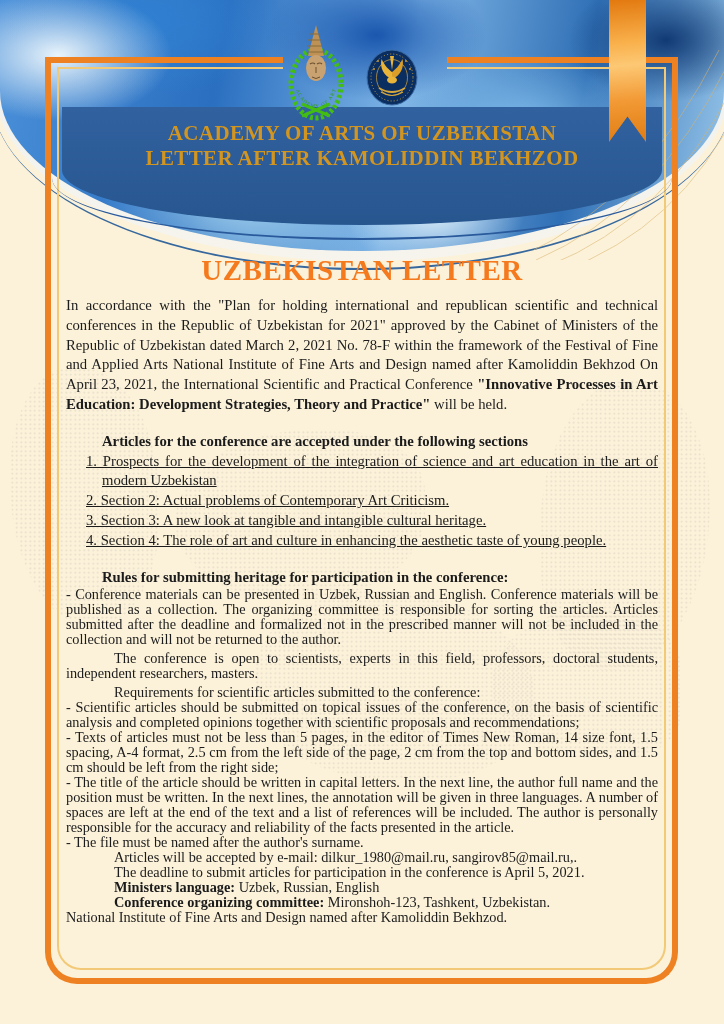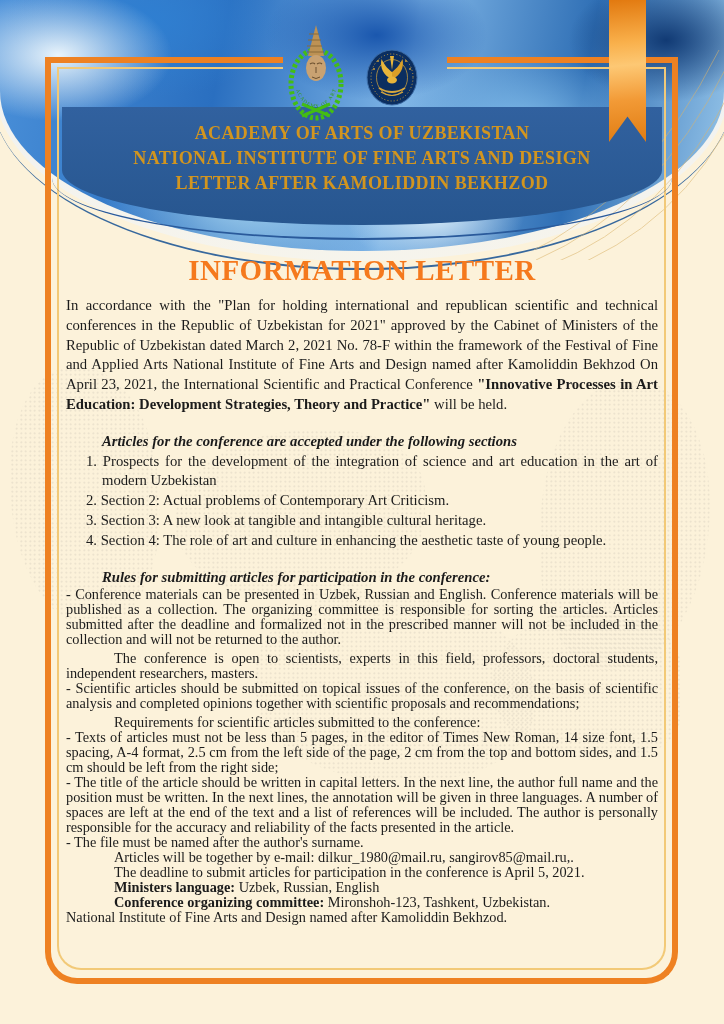--- a/index.html
+++ b/index.html
@@ -37,21 +37,21 @@
   .ibar{position:absolute;background:#f2c977;height:2px;top:67px;z-index:5;}
   .ibar.left{left:57px;width:226px;}
   .ibar.right{left:447px;width:219px;}
 
   
   .banner-outline{position:absolute;left:52px;top:107px;width:620px;height:131px;z-index:5;
       border-bottom:2px solid #2a5a9b;border-radius:0 0 50% 50% / 0 0 62px 62px;}
   .banner{position:absolute;left:62px;top:107px;width:600px;height:118px;z-index:6;
       background:linear-gradient(180deg,#31619f,#27568f);
       border-radius:0 0 50% 50% / 0 0 55px 55px;text-align:center;padding-top:14px;box-sizing:border-box;}
-  .banner span{display:block;font-weight:bold;font-size:18px;line-height:25px;
+  .banner span{display:block;font-weight:bold;font-size:21px;line-height:25px;
       color:#d2951f;letter-spacing:.4px;}
 
   
   .logo{position:absolute;z-index:7;}
   .logo.l{left:284px;top:24px;width:64px;height:99px;}
   .logo.r{left:366px;top:49px;width:52px;height:57px;}
 
   
   .ribbon{position:absolute;left:609px;top:0;width:37px;height:142px;z-index:9;
       background:linear-gradient(175deg,#e2790f 0%,#f9b04b 30%,#fdc874 46%,#f29a36 70%,#e07c12 100%);
@@ -67,23 +67,23 @@
   .d4{left:255px;top:590px;width:280px;height:190px;border-radius:50% 65% 45% 55%;}
   .d5{right:42px;top:610px;width:190px;height:150px;border-radius:60% 50% 40% 60%;}
 
   
   .content{position:absolute;left:66px;top:252px;width:592px;z-index:6;color:#1b1b1b;}
   .title{margin:2px 0 9px;text-align:center;color:#f5791d;font-size:29px;font-weight:bold;letter-spacing:.5px;}
   .content p{margin:0;text-align:justify;font-size:14.7px;line-height:19.8px;}
   .content p.tight{font-size:14.3px;line-height:15px;}
   .b{font-weight:bold;}
   .head-indent{text-indent:36px;font-weight:bold;text-align:left !important;}
-  .sec-item{padding-left:36px;text-indent:-16px;}
+  .sec-item{padding-left:36px;text-indent:-16px;text-decoration:underline;}
   .ind{text-indent:48px;}
-  .mt{margin-top:17px !important;font-style:italic;}
+  .mt{margin-top:17px !important;}
   .mt-s{margin-top:4px !important;}
   .tel{margin-top:24px !important;}
 </style>
 </head>
 <body>
 
 <div class="page">
 
   <div class="dome-hairline"></div>
   <div class="dome-white"></div>
@@ -107,21 +107,20 @@
   <div class="frame"></div>
   <div class="bar left"></div>
   <div class="bar right"></div>
   <div class="inner-line"></div>
   <div class="ibar left"></div>
   <div class="ibar right"></div>
 
   <div class="banner-outline"></div>
   <div class="banner">
     <span>ACADEMY OF ARTS OF UZBEKISTAN</span>
-    <span>NATIONAL INSTITUTE OF FINE ARTS AND DESIGN</span>
     <span>LETTER AFTER KAMOLIDDIN BEKHZOD</span>
   </div>
 
   <svg class="logo l" viewBox="0 0 64 99">
     <ellipse cx="32" cy="60" rx="25" ry="34" fill="none" stroke="#43bd14" stroke-width="5" stroke-dasharray="3 2.5"></ellipse>
     <path d="M18,92 L46,80 M46,92 L18,80" stroke="#43bd14" stroke-width="3" fill="none"></path>
     <path d="M32,1 L40,32 L24,32 Z" fill="#bd9254"></path>
     <path d="M25,10 h10 M24,16 h13 M23,22 h15 M23,28 h17" stroke="#8a6a39" stroke-width="1.2"></path>
     <ellipse cx="32" cy="44" rx="10" ry="13" fill="#c9a272"></ellipse>
     <path d="M26,40 q3,-2 5,0 M33,40 q3,-2 5,0" stroke="#6d5130" stroke-width="1.2" fill="none"></path>
@@ -144,39 +143,39 @@
     <path d="M15,43 Q26,50 37,43" fill="none" stroke="#d8a73c" stroke-width="1.2"></path>
     <circle cx="8" cy="20" r=".9" fill="#d8a73c"></circle>
       <circle cx="44" cy="20" r=".9" fill="#d8a73c"></circle>
     <circle cx="12" cy="12" r=".9" fill="#d8a73c"></circle>
       <circle cx="40" cy="12" r=".9" fill="#d8a73c"></circle>
   </svg>
 
   <div class="ribbon"></div>
 
   <div class="content">
-    <div class="title">INFORMATION LETTER</div>
+    <div class="title">UZBEKISTAN LETTER</div>
 
     <p><span>In accordance with the "Plan for holding international and republican scientific and technical conferences in the Republic of Uzbekistan for 2021" approved by the Cabinet of Ministers of the Republic of Uzbekistan dated March 2, 2021 No. 78-F within the framework of the Festival of Fine and Applied Arts National Institute of Fine Arts and Design named after Kamoliddin Bekhzod On April 23, 2021, the International Scientific and Practical Conference </span><span class="b">"Innovative Processes in Art Education: Development Strategies, Theory and Practice"</span><span> will be held.</span></p>
 
     <p class="head-indent mt">Articles for the conference are accepted under the following sections</p>
     <p class="sec-item">1. Prospects for the development of the integration of science and art education in the art of modern Uzbekistan</p>
     <p class="sec-item">2. Section 2: Actual problems of Contemporary Art Criticism.</p>
     <p class="sec-item">3. Section 3: A new look at tangible and intangible cultural heritage.</p>
     <p class="sec-item">4. Section 4: The role of art and culture in enhancing the aesthetic taste of young people.</p>
 
-    <p class="head-indent mt">Rules for submitting articles for participation in the conference:</p>
+    <p class="head-indent mt">Rules for submitting heritage for participation in the conference:</p>
     <p class="tight">- Conference materials can be presented in Uzbek, Russian and English. Conference materials will be published as a collection. The organizing committee is responsible for sorting the articles. Articles submitted after the deadline and formalized not in the prescribed manner will not be included in the collection and will not be returned to the author.</p>
     <p class="tight ind mt-s">The conference is open to scientists, experts in this field, professors, doctoral students, independent researchers, masters.</p>
+    <p class="tight ind mt-s">Requirements for scientific articles submitted to the conference:</p>
     <p class="tight">- Scientific articles should be submitted on topical issues of the conference, on the basis of scientific analysis and completed opinions together with scientific proposals and recommendations;</p>
-    <p class="tight ind mt-s">Requirements for scientific articles submitted to the conference:</p>
     <p class="tight">- Texts of articles must not be less than 5 pages, in the editor of Times New Roman, 14 size font, 1.5 spacing, A-4 format, 2.5 cm from the left side of the page, 2 cm from the top and bottom sides, and 1.5 cm should be left from the right side;</p>
     <p class="tight">- The title of the article should be written in capital letters. In the next line, the author full name and the position must be written. In the next lines, the annotation will be given in three languages. A number of spaces are left at the end of the text and a list of references will be included. The author is personally responsible for the accuracy and reliability of the facts presented in the article.</p>
     <p class="tight">- The file must be named after the author's surname.</p>
 
-    <p class="tight ind">Articles will be together by e-mail: dilkur_1980@mail.ru, sangirov85@mail.ru,.</p>
+    <p class="tight ind">Articles will be accepted by e-mail: dilkur_1980@mail.ru, sangirov85@mail.ru,.</p>
     <p class="tight ind">The deadline to submit articles for participation in the conference is April 5, 2021.</p>
     <p class="tight ind"><span class="b">Ministers language:</span><span> Uzbek, Russian, English</span></p>
     <p class="tight ind"><span class="b">Conference organizing committee:</span><span> Mironshoh-123, Tashkent, Uzbekistan.</span></p>
     <p class="tight">National Institute of Fine Arts and Design named after Kamoliddin Bekhzod.</p>
 
   </div>
 </div>
 
 </body></html>

